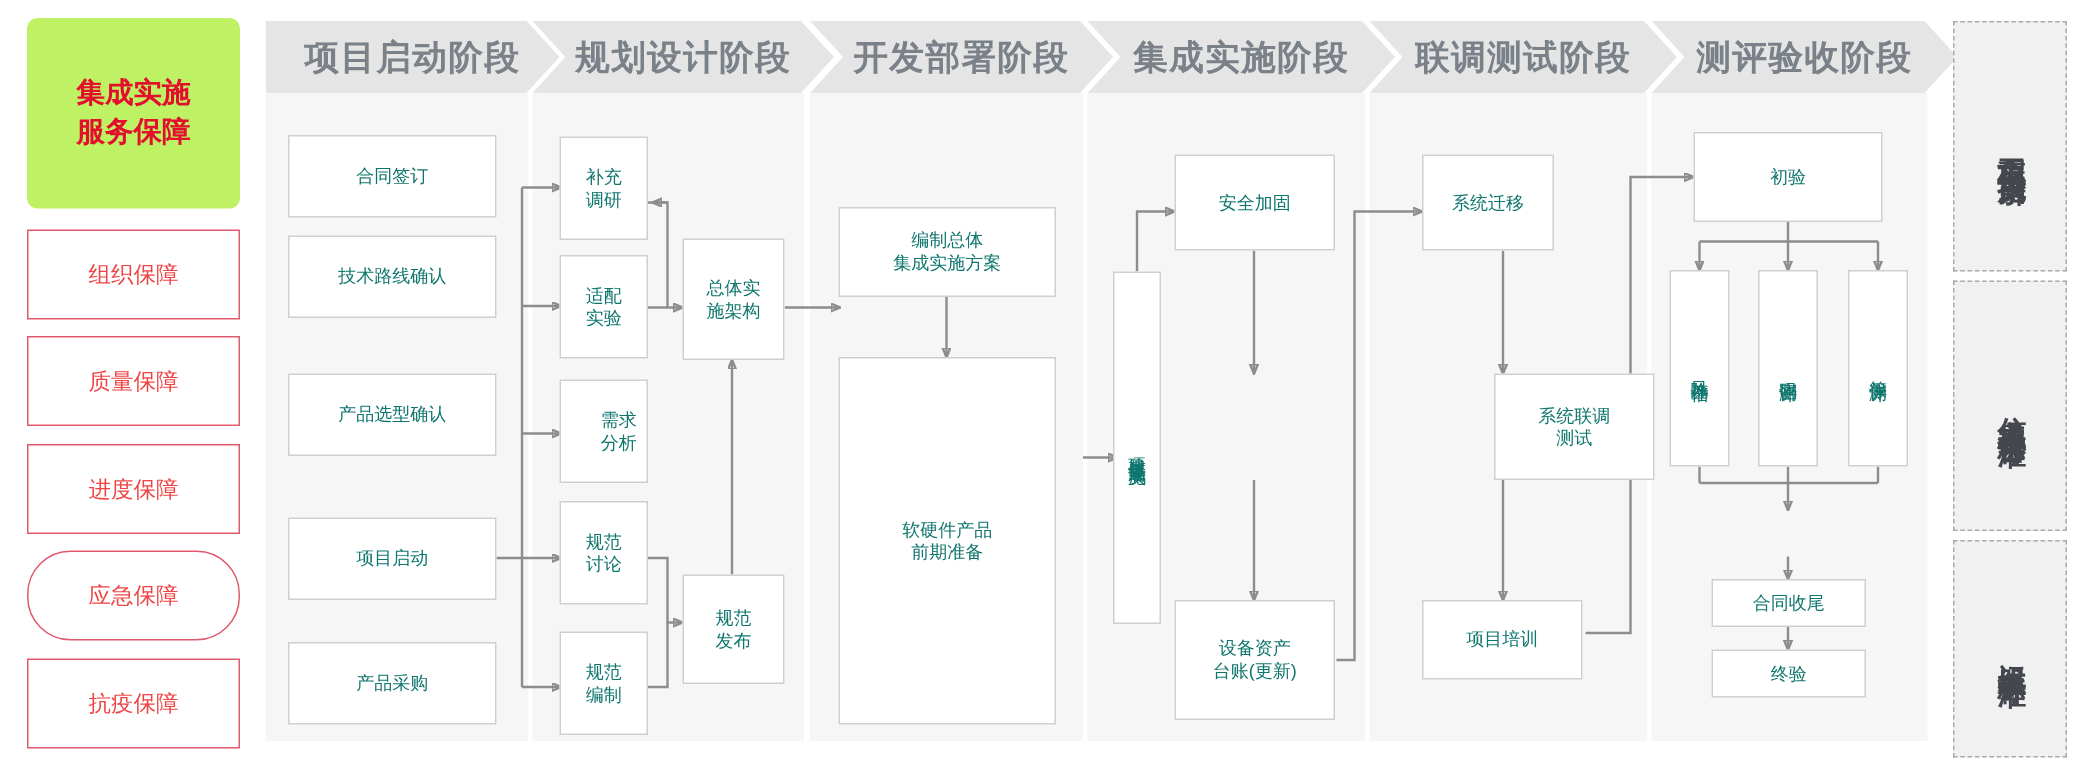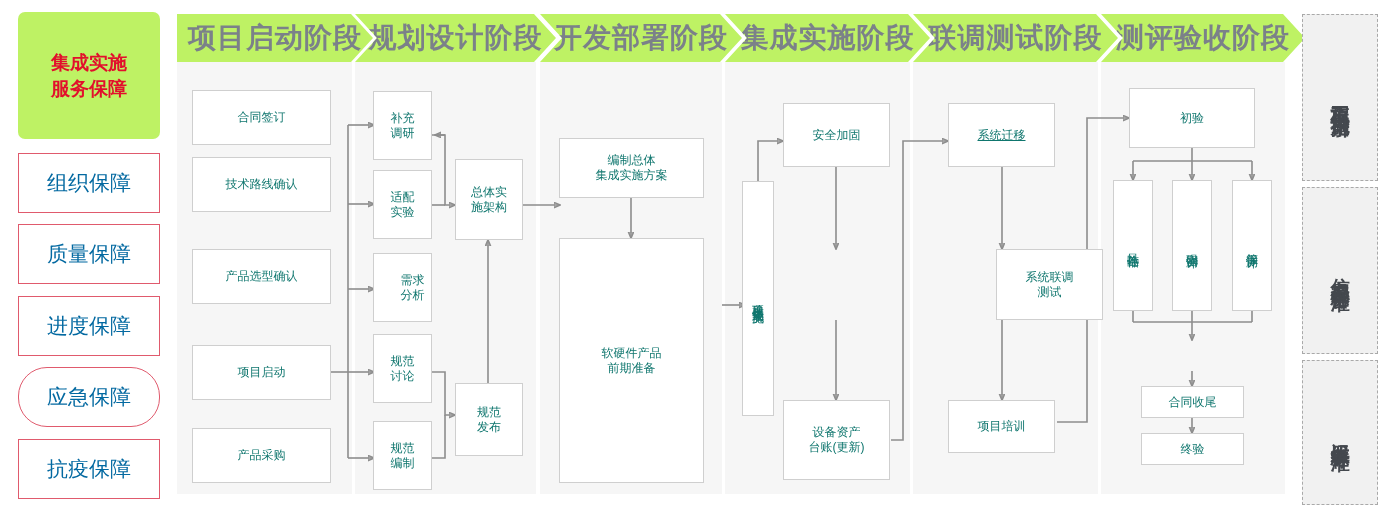--- a/index.html
+++ b/index.html
@@ -42,38 +42,38 @@
     line-height:1.35;
     display:flex;align-items:center;justify-content:center;
     text-align:center;
     white-space:pre-line;
     box-sizing:border-box;
   }
   .red-box{
     position:absolute;
     background:#ffffff;
     border:1px solid #e05a6d;
-    color:#0369a1;
-    font-size:21px;
+    color:#ef4444;
+    font-size:15px;
     display:flex;align-items:center;justify-content:center;
     box-sizing:border-box;
   }
 
   
   .col-body{
     position:absolute;
     background:#f6f6f6;
     box-sizing:border-box;
   }
   .chev{
     position:absolute;
-    background:#bef264;
+    background:#e5e5e5;
     color:#7b8189;
     font-weight:bold;
-    font-size:28px;
+    font-size:23px;
     letter-spacing:1px;
     display:flex;align-items:center;justify-content:center;
     box-sizing:border-box;
   }
   .chev.tip{
     clip-path:polygon(0 0, calc(100% - 22px) 0, 100% 50%, calc(100% - 22px) 100%, 0 100%);
   }
   .chev.notch{
     clip-path:polygon(0 0, calc(100% - 22px) 0, 100% 50%, calc(100% - 22px) 100%, 0 100%, 22px 50%);
   }
@@ -216,21 +216,21 @@
   <div class="node" style="left:559px;top:138px;width:145px;height:60px;">编制总体
 集成实施方案</div>
   <div class="node" style="left:559px;top:238px;width:145px;height:245px;">软硬件产品
 前期准备</div>
 
   <div class="node vert" style="left:742px;top:181px;width:32px;height:235px;">项目整体集成实施</div>
   <div class="node" style="left:783px;top:103px;width:107px;height:64px;">安全加固</div>
   <div class="node" style="left:783px;top:400px;width:107px;height:80px;">设备资产
 台账(更新)</div>
 
-  <div class="node" style="left:948px;top:103px;width:107px;height:64px;text-decoration:underline;">系统迁移</div>
+  <div class="node" style="left:948px;top:103px;width:88px;height:64px;">系统迁移</div>
   <div class="node" style="left:948px;top:249px;width:107px;height:71px;margin-left:48px;">系统联调
 测试</div>
   <div class="node" style="left:948px;top:400px;width:107px;height:53px;">项目培训</div>
 
   <div class="node" style="left:1129px;top:88px;width:126px;height:60px;">初验</div>
   <div class="node vert" style="left:1113px;top:180px;width:40px;height:131px;">风险评估</div>
   <div class="node vert" style="left:1172px;top:180px;width:40px;height:131px;">密码测评</div>
   <div class="node vert" style="left:1232px;top:180px;width:40px;height:131px;">等保测评</div>
   <div class="node" style="left:1141px;top:386px;width:103px;height:32px;">合同收尾</div>
   <div class="node" style="left:1141px;top:433px;width:103px;height:32px;">终验</div>

